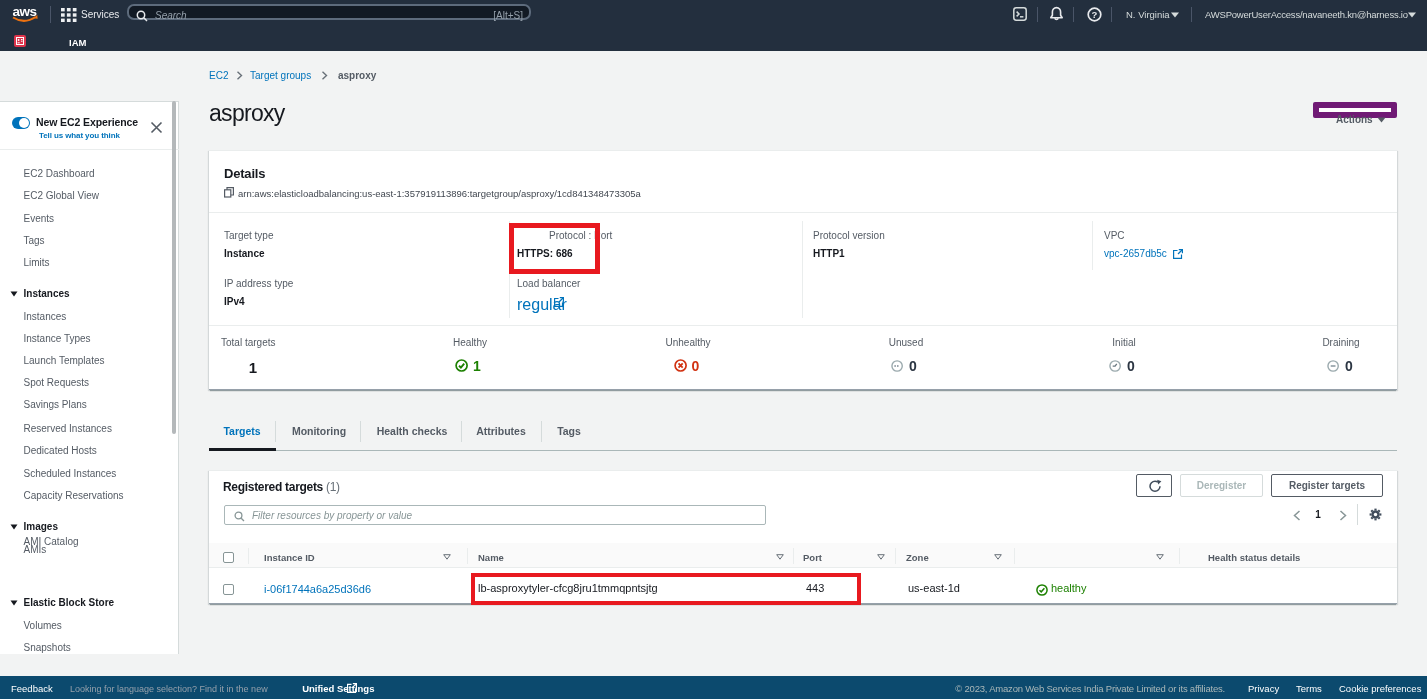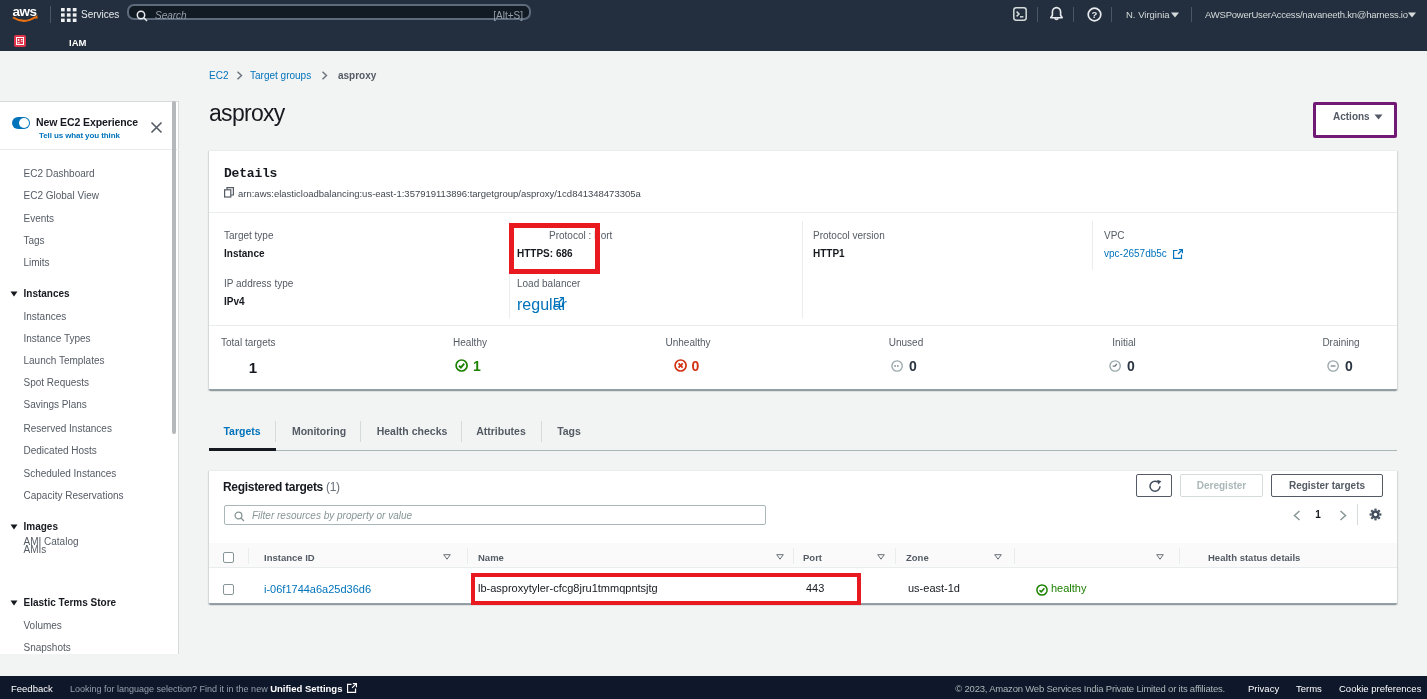--- a/index.html
+++ b/index.html
@@ -116,45 +116,45 @@
     <div class="abs" style="left:23.5px;top:489.7px;font-size:10px;color:#545b64;">Capacity Reservations</div>
     <svg class="abs" style="left:10px;top:524.3px;" width="8" height="6" viewBox="0 0 8 6">
       <path d="M0.5 0.5 L7.5 0.5 L4 5.5 Z" fill="#16191f"></path>
     </svg>
     <div class="abs" style="left:23.5px;top:521.3px;font-size:10px;font-weight:bold;color:#16191f;">Images</div>
     <div class="abs" style="left:23.5px;top:543.9px;font-size:10px;color:#545b64;">AMIs</div>
     <div class="abs" style="left:23.5px;top:536px;font-size:10px;color:#545b64;text-align:center;">AMI Catalog</div>
     <svg class="abs" style="left:10px;top:600.3px;" width="8" height="6" viewBox="0 0 8 6">
       <path d="M0.5 0.5 L7.5 0.5 L4 5.5 Z" fill="#16191f"></path>
     </svg>
-    <div class="abs" style="left:23.5px;top:597.3px;font-size:10px;font-weight:bold;color:#16191f;">Elastic Terms Store</div>
+    <div class="abs" style="left:23.5px;top:597.3px;font-size:10px;font-weight:bold;color:#16191f;">Elastic Block Store</div>
     <div class="abs" style="left:23.5px;top:619.6px;font-size:10px;color:#545b64;">Volumes</div>
     <div class="abs" style="left:23.5px;top:642.1px;font-size:10px;color:#545b64;">Snapshots</div>
     <div class="abs" style="left:171.5px;top:101px;width:4.5px;height:333px;background:#b4b8ba;border-radius:3px;"></div>
   </div>
 
 <div class="abs" style="left:209px;top:70px;font-size:10px;color:#0073bb;">EC2</div>
 <svg class="abs" style="left:236px;top:71px;" width="7" height="9" viewBox="0 0 7 9">
     <path d="M1.5 0.8 L5.5 4.5 L1.5 8.2" fill="none" stroke="#687078" stroke-width="1.4"></path>
   </svg>
 <div class="abs" style="left:250px;top:70px;font-size:10px;color:#0073bb;">Target groups</div>
 <svg class="abs" style="left:321px;top:71px;" width="7" height="9" viewBox="0 0 7 9">
     <path d="M1.5 0.8 L5.5 4.5 L1.5 8.2" fill="none" stroke="#687078" stroke-width="1.4"></path>
   </svg>
 <div class="abs" style="left:338px;top:70px;font-size:10px;font-weight:bold;color:#545b64;">asproxy</div>
 <div class="abs" style="left:209px;top:100px;font-size:23px;color:#16191f;letter-spacing:-0.7px;">asproxy</div>
-<div class="abs" style="left:1313px;top:102px;width:84px;height:36px;background:#ffffff;border:3px solid #701a75;border-radius:2px;">
+<div class="abs" style="left:1313px;top:102px;width:84px;height:16px;background:#ffffff;border:6px solid #701a75;border-radius:2px;">
   <div class="abs" style="left:17px;top:6px;font-size:10px;font-weight:bold;color:#545b64;">Actions</div>
   <svg class="abs" style="left:58px;top:9px;" width="9" height="6" viewBox="0 0 9 6">
       <path d="M0.5 0.5 L8.5 0.5 L4.5 5.5 Z" fill="#545b64"></path>
     </svg>
 </div>
 
 <div class="abs" style="left:209px;top:150px;width:1188px;height:240px;background:#ffffff;border-top:1px solid #eaeded;border-bottom:1.5px solid #96a0aa;box-shadow:0 2px 1px -1px rgba(0,28,36,.22),1px 1px 1px rgba(0,28,36,.12),-1px 1px 1px rgba(0,28,36,.12);"></div>
-<div class="abs" style="left:224px;top:166px;font-size:13px;font-weight:bold;color:#16191f;letter-spacing:-0.2px;font-family:Liberation Mono, monospace;">Details</div>
+<div class="abs" style="left:224px;top:166px;font-size:13px;font-weight:bold;color:#16191f;letter-spacing:-0.2px;">Details</div>
 <svg class="abs" style="left:224px;top:186.5px;" width="10" height="11" viewBox="0 0 10 11">
   <rect x="0.6" y="2.8" width="6.2" height="7.2" fill="none" stroke="#545b64" stroke-width="1.2"></rect>
   <path d="M3 2.8 L3 0.6 L9.4 0.6 L9.4 8 L6.8 8" fill="none" stroke="#545b64" stroke-width="1.2"></path>
 </svg>
 <div class="abs" style="left:238px;top:187.5px;font-size:9.5px;color:#414750;">arn:aws:elasticloadbalancing:us-east-1:357919113896:targetgroup/asproxy/1cd841348473305a</div>
 <div class="abs" style="left:209px;top:212px;width:1188px;height:1px;background:#eaeded;"></div>
 
 <div class="abs" style="left:509px;top:221px;width:1px;height:97px;background:#eaeded;"></div>
 <div class="abs" style="left:802px;top:221px;width:1px;height:97px;background:#eaeded;"></div>
 <div class="abs" style="left:1092px;top:221px;width:1px;height:49px;background:#eaeded;"></div>
@@ -338,23 +338,23 @@
     <div class="abs" style="left:806px;top:581.5px;font-size:11px;color:#16191f;">443</div>
     <div class="abs" style="left:908px;top:581.5px;font-size:11px;color:#16191f;">us-east-1d</div>
     <svg class="abs" style="left:1036px;top:583.5px;" width="12" height="12" viewBox="0 0 12 12">
       <circle cx="6" cy="6" r="5.1" fill="none" stroke="#1d8102" stroke-width="1.5"></circle>
       <path d="M3.5 6.2 L5.2 7.8 L8.4 4.2" fill="none" stroke="#1d8102" stroke-width="1.5"></path>
     </svg>
     <div class="abs" style="left:1051px;top:581.5px;font-size:11px;color:#1d8102;">healthy</div>
     <div class="abs" style="left:471px;top:573px;width:390px;height:32px;border:4.5px solid #e8191f;"></div>
   </div>
 
-<div class="abs" style="left:0;top:676px;width:1427px;height:23px;background:#0f172a;">
+<div class="abs" style="left:0;top:676px;width:1427px;height:23px;background:#0c4a6e;">
   <div class="abs" style="left:11px;top:6.5px;font-size:9.5px;color:#ffffff;">Feedback</div>
-  <div class="abs" style="left:70px;top:6.5px;font-size:9px;color:#95a0ab;">Looking for language selection? Find it in the new <b style="color:#ffffff;font-size:9.5px;">Unified Settings</b></div>
+  <div class="abs" style="left:70px;top:6.5px;font-size:9px;color:#95a0ab;">Looking for language selection? Find it in the new <b style="color:#ffffff;font-size:9.5px;margin-left:32px;">Unified Settings</b></div>
   <svg class="abs" style="left:347px;top:6.5px;" width="10" height="10" viewBox="0 0 11 11">
     <path d="M9.4 6 L9.4 10.4 L0.6 10.4 L0.6 1.6 L5 1.6" fill="none" stroke="#ffffff" stroke-width="1.3"></path>
     <path d="M6.4 0.6 L10.4 0.6 L10.4 4.6" fill="none" stroke="#ffffff" stroke-width="1.3"></path>
     <line x1="10" y1="1" x2="5.6" y2="5.4" stroke="#ffffff" stroke-width="1.3"></line>
   </svg>
   <div class="abs" style="right:202px;top:6.5px;font-size:9.5px;color:#aab7b8;letter-spacing:-0.2px;">© 2023, Amazon Web Services India Private Limited or its affiliates.</div>
   <div class="abs" style="left:1248px;top:6.5px;font-size:9.5px;color:#ffffff;">Privacy</div>
   <div class="abs" style="left:1296px;top:6.5px;font-size:9.5px;color:#ffffff;">Terms</div>
   <div class="abs" style="left:1339px;top:6.5px;font-size:9.5px;color:#ffffff;">Cookie preferences</div>
 </div>

